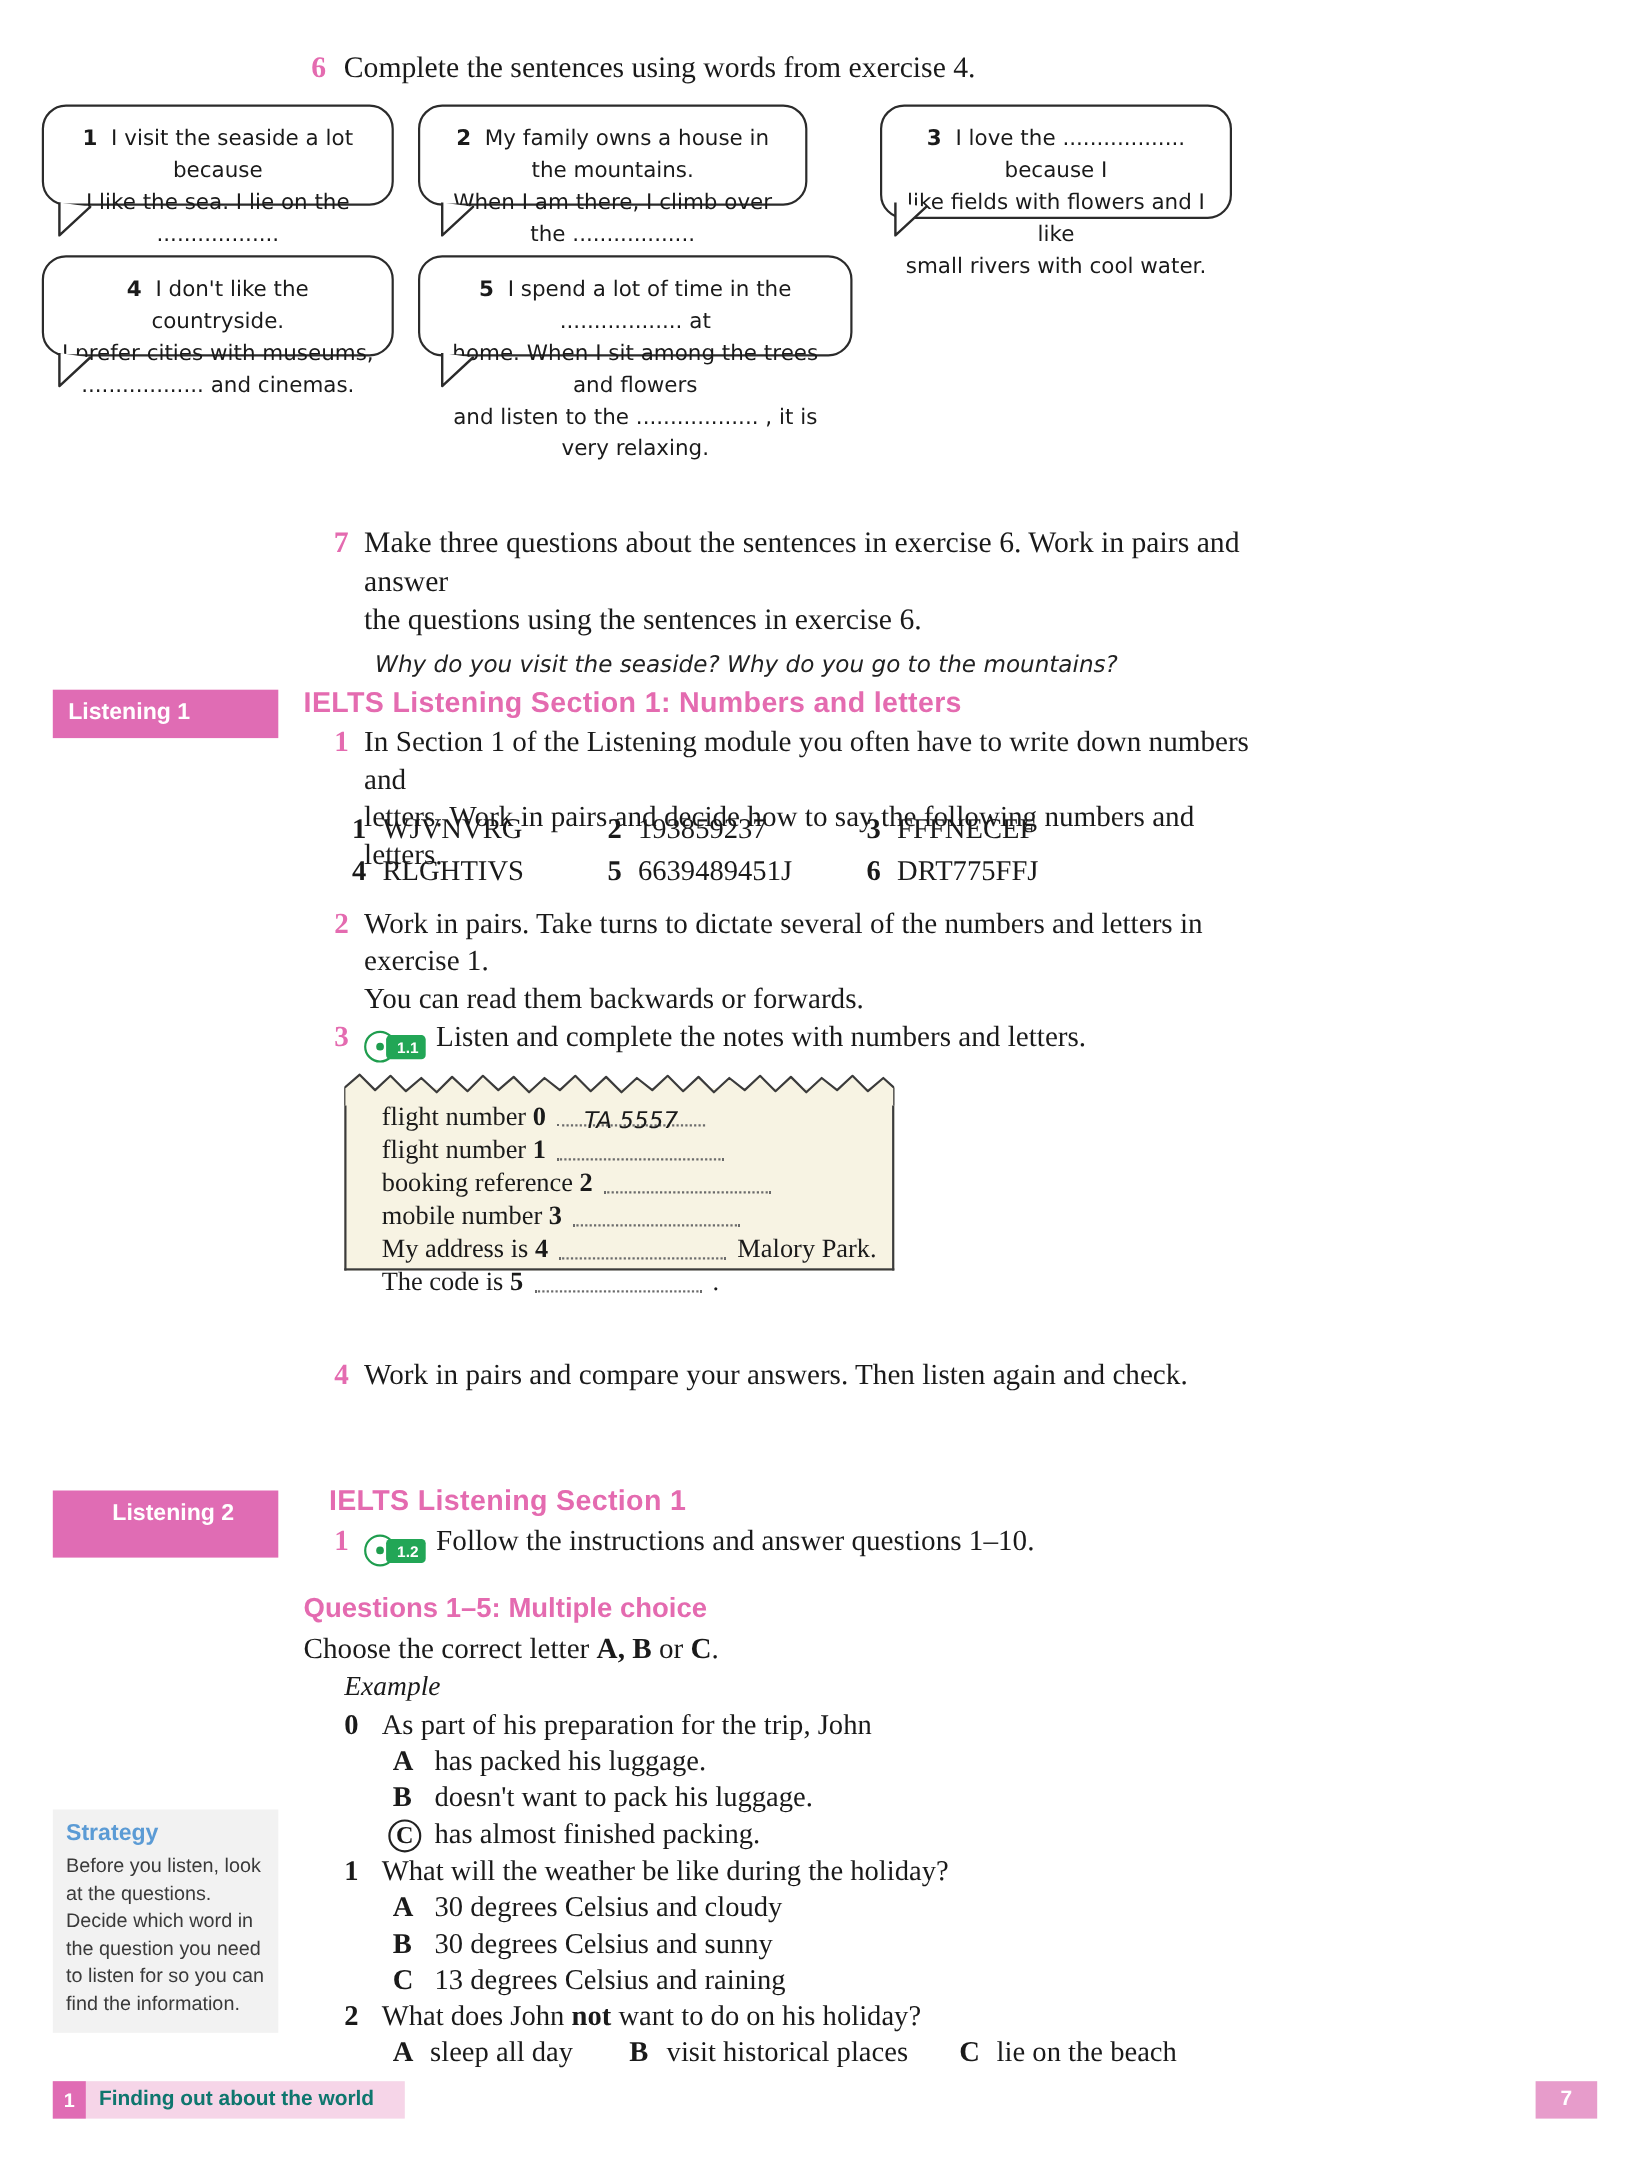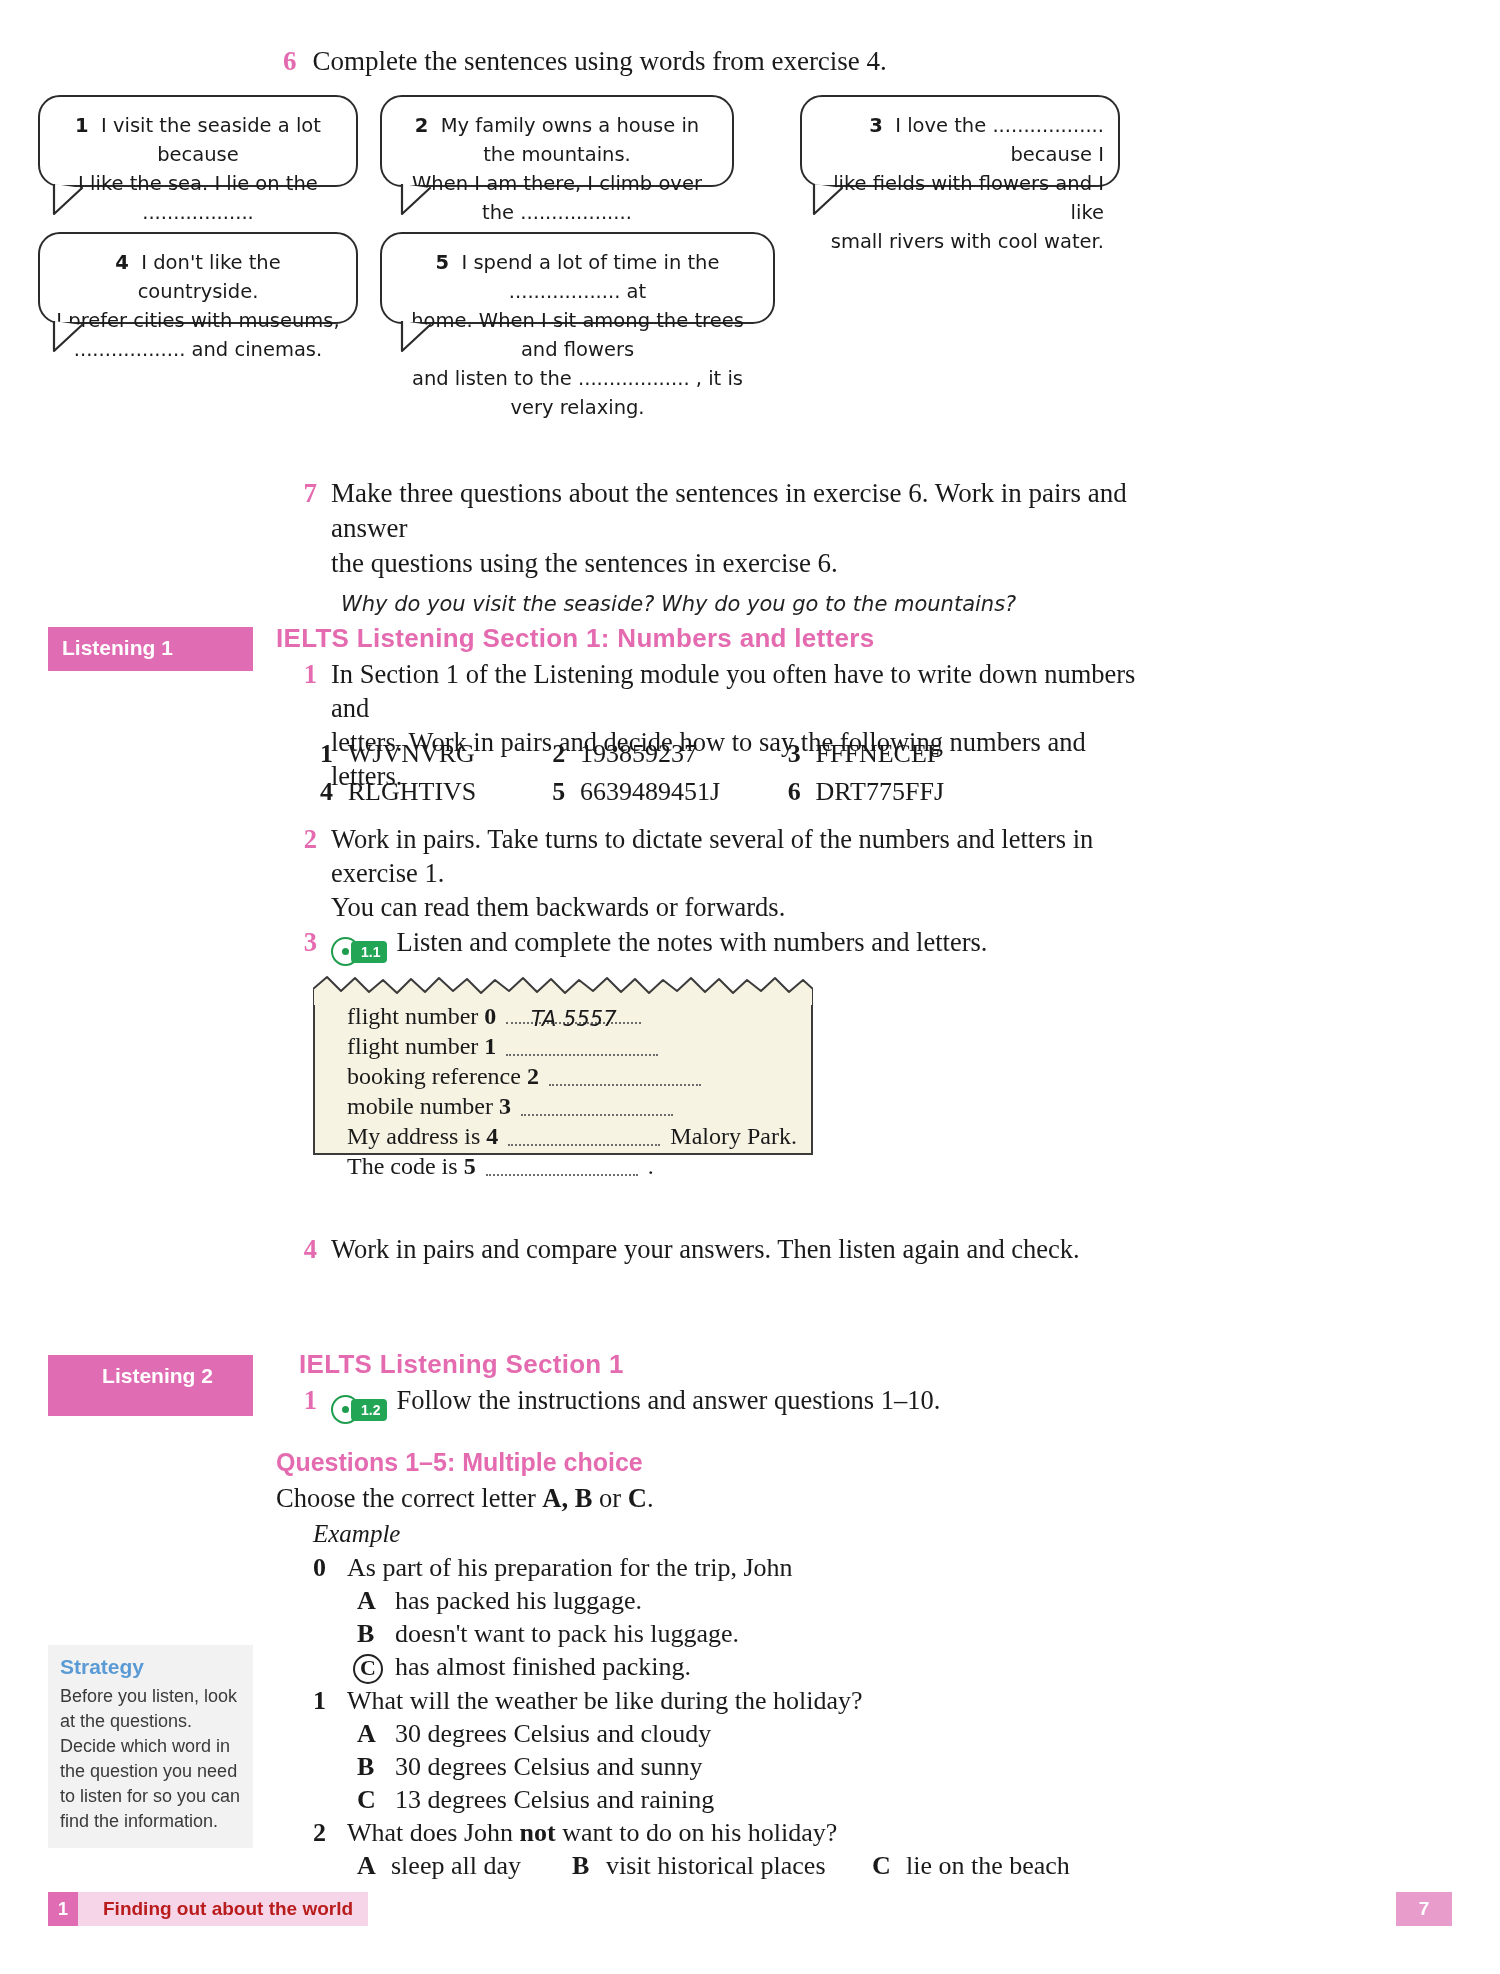--- a/index.html
+++ b/index.html
@@ -36,21 +36,21 @@
     color:#1a1a1a;
   }
   .bubble b{font-weight:bold;}
   .bubble .ln{display:block;}
   
   .tail{position:absolute;width:54px;height:50px;pointer-events:none;}
   .tail svg{display:block;}
 
   #b1{left:38px;top:95px;width:320px;height:92px;}
   #b2{left:380px;top:95px;width:354px;height:92px;}
-  #b3{left:800px;top:95px;width:320px;height:92px;text-align:right;}
+  #b3{left:800px;top:95px;width:320px;height:104px;}
   #b4{left:38px;top:232px;width:320px;height:92px;text-align:center;}
   #b5{left:380px;top:232px;width:395px;height:92px;}
 
   #t1{left:52px;top:184px;}
   #t2{left:400px;top:184px;}
   #t3{left:812px;top:184px;}
   #t4{left:52px;top:321px;}
   #t5{left:400px;top:321px;}
 
   
@@ -186,22 +186,22 @@
   #footer-tab{
     position:absolute;left:48px;top:1892px;width:320px;height:34px;
     background:#f6d5e8;display:flex;align-items:center;
   }
   #footer-tab .chip{
     width:30px;height:34px;background:#e06cb4;color:#fff;
     font-family:"Liberation Sans",sans-serif;font-weight:bold;font-size:18px;
     display:flex;align-items:center;justify-content:center;
   }
   #footer-tab .ftxt{
-    color:#b91c1c;font-family:"Liberation Sans",sans-serif;font-weight:bold;
-    font-size:19px;padding-left:25px;text-align:center;
+    color:#0f766e;font-family:"Liberation Sans",sans-serif;font-weight:bold;
+    font-size:19px;padding-left:12px;text-align:center;
   }
   #page-no{
     position:absolute;right:48px;top:1892px;width:56px;height:34px;
     background:#e79ccb;color:#fff;font-family:"Liberation Sans",sans-serif;
     font-weight:bold;font-size:19px;display:flex;align-items:center;justify-content:center;
   }
 </style>
 </head>
 <body>
 

